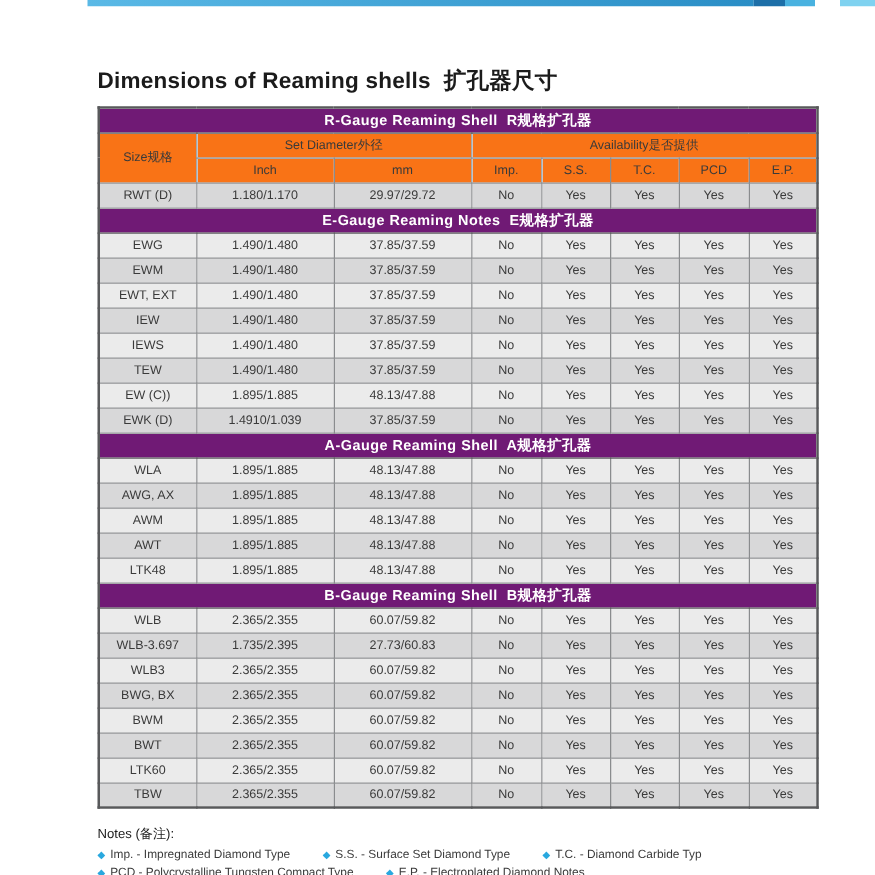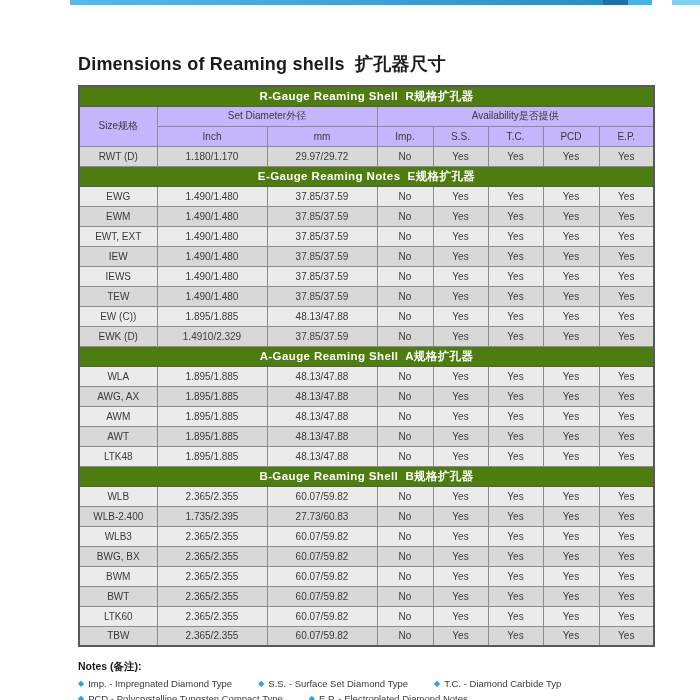--- a/index.html
+++ b/index.html
@@ -36,34 +36,34 @@
     font-size: 10px;
     color: #3a3a3a;
     text-align: center;
     vertical-align: middle;
     height: 20px;
     padding: 0 2px;
     overflow: hidden;
     white-space: nowrap;
   }
   table.spec td.band {
-    background: #4d7c0f;
+    background: #701a75;
     color: #ffffff;
     font-weight: bold;
     font-size: 11.5px;
     border-color: #58595b;
     white-space: pre;
     letter-spacing: 0.4px;
   }
-  table.spec td.hdr { background: #c4b5fd; }
+  table.spec td.hdr { background: #f97316; }
   table.spec tr.light td { background: #ebebeb; }
   table.spec tr.dark td { background: #d8d8d9; }
 
   .notes { margin-top: 13px; }
-  .notes-title { font-size: 10.5px; font-weight: bold; color: #1b1b1b; margin-bottom: 4px; }
+  .notes-title { font-size: 10.5px; font-weight: normal; color: #1b1b1b; margin-bottom: 4px; }
   .note-line { display: flex; flex-wrap: nowrap; margin-bottom: 4px; }
   .note-item { font-size: 9.5px; color: #3a3a3a; margin-right: 26px; white-space: nowrap; display: inline-flex; align-items: center; }
   .note-item .bullet { font-size: 8px; margin-right: 4px; position: relative; top: -0.5px; }
 </style>
 </head>
 <body>
 
 <div class="accent-bar">
   <div class="accent-seg" id="accent-seg-0" style="left: 70px; width: 533px; background: linear-gradient(to right, rgb(90, 185, 230), rgb(42, 142, 198));"></div>
   <div class="accent-seg" id="accent-seg-1" style="left: 603px; width: 25px; background: linear-gradient(to right, rgb(29, 111, 168), rgb(29, 111, 168));"></div>
@@ -181,21 +181,21 @@
           <td>1.895/1.885</td>
           <td>48.13/47.88</td>
           <td>No</td>
           <td>Yes</td>
           <td>Yes</td>
           <td>Yes</td>
           <td>Yes</td>
         </tr>
         <tr class="dark">
           <td>EWK (D)</td>
-          <td>1.4910/2.329</td>
+          <td>1.4910/1.039</td>
           <td>37.85/37.59</td>
           <td>No</td>
           <td>Yes</td>
           <td>Yes</td>
           <td>Yes</td>
           <td>Yes</td>
         </tr>
         <tr>
           <td class="band" colspan="8">A-Gauge Reaming Shell  A规格扩孔器</td>
         </tr>
@@ -256,21 +256,21 @@
           <td>WLB</td>
           <td>2.365/2.355</td>
           <td>60.07/59.82</td>
           <td>No</td>
           <td>Yes</td>
           <td>Yes</td>
           <td>Yes</td>
           <td>Yes</td>
         </tr>
         <tr class="dark">
-          <td>WLB-2.400</td>
+          <td>WLB-3.697</td>
           <td>1.735/2.395</td>
           <td>27.73/60.83</td>
           <td>No</td>
           <td>Yes</td>
           <td>Yes</td>
           <td>Yes</td>
           <td>Yes</td>
         </tr>
         <tr class="light">
           <td>WLB3</td>

